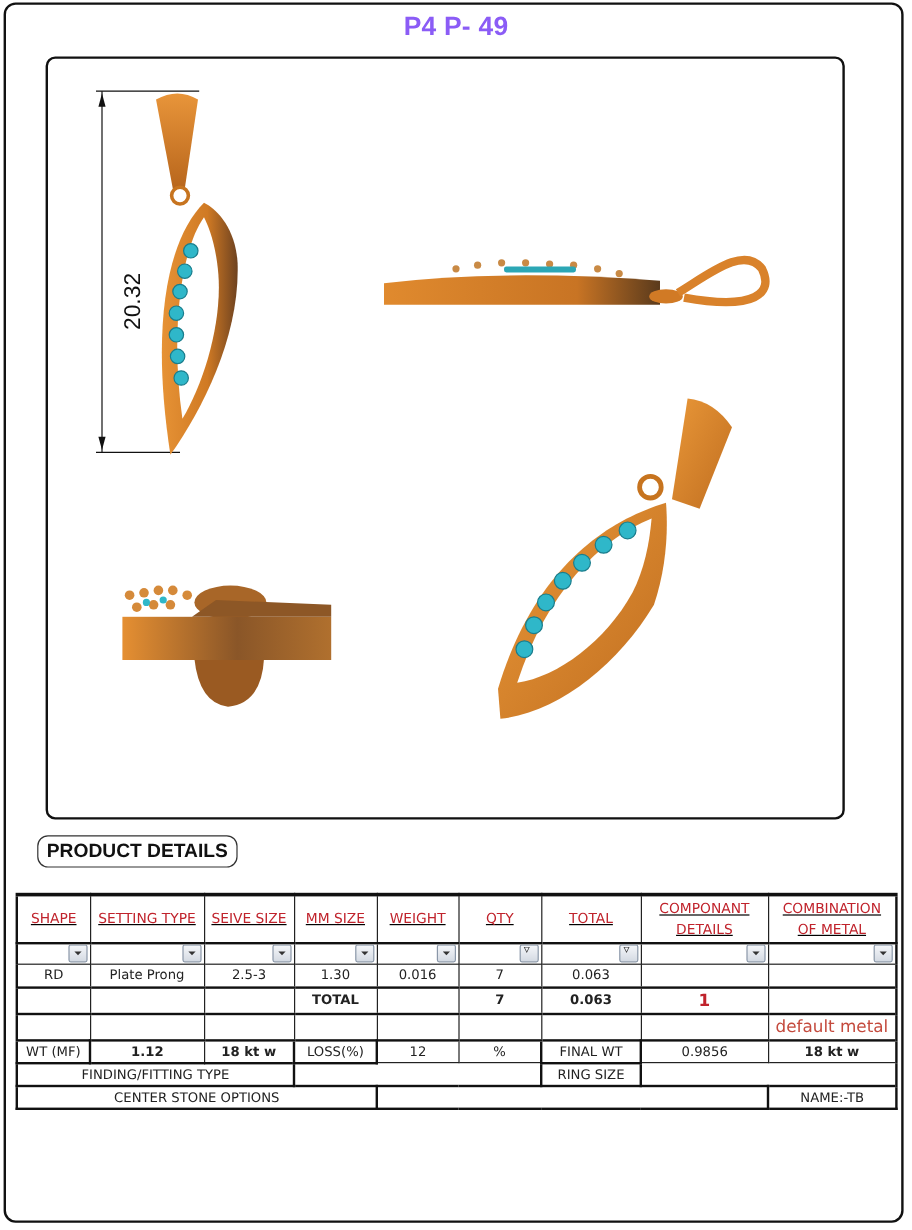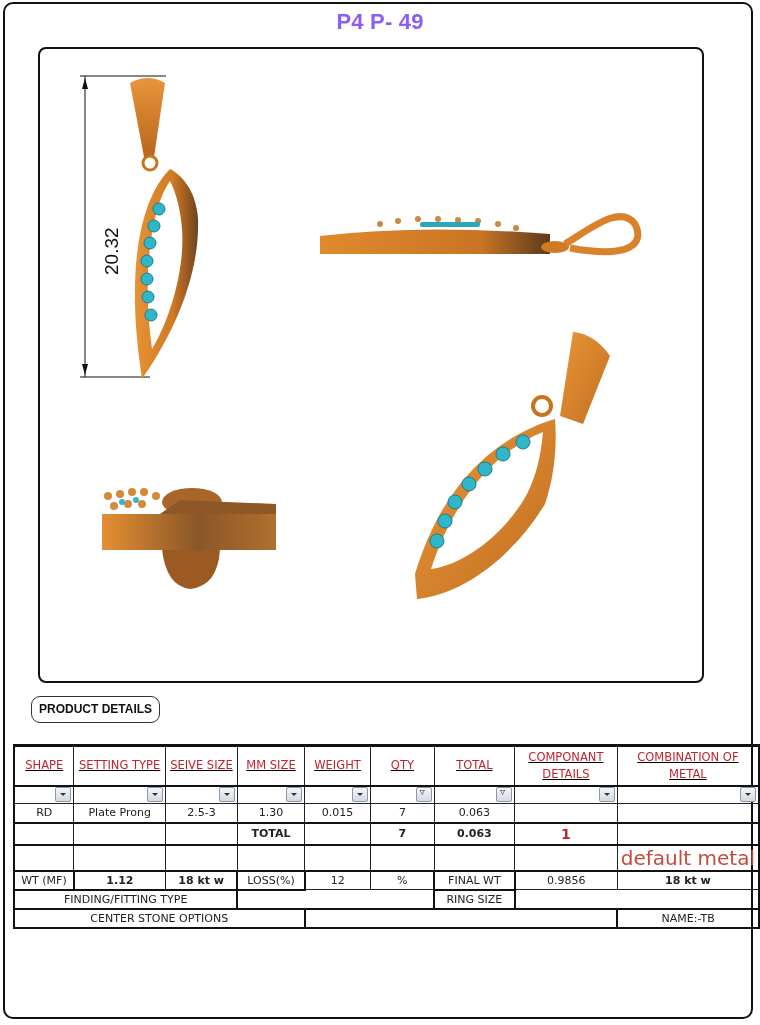--- a/index.html
+++ b/index.html
@@ -19,21 +19,21 @@
     }
     .view { position: absolute; }
     .dim-label {
       position: absolute; left: 61px; top: 226px; font-size: 19px; color: #111;
       transform: rotate(-90deg); transform-origin: left top;
     }
 
     .pd-btn {
       position: absolute; left: 31px; top: 696px; height: 27px; padding: 0 7px;
       border: 1px solid #333; border-radius: 9px; box-sizing: border-box;
-      font-size: 12px; font-weight: bold; line-height: 25px; color: #111; background: #fff;
+      font-size: 16px; font-weight: bold; line-height: 25px; color: #111; background: #fff;
     }
 
     table.grid {
       position: absolute; left: 13px; top: 744px; border-collapse: collapse;
       table-layout: fixed; font-family: "DejaVu Sans", sans-serif; font-size: 11px;
     }
     table.grid td {
       border: 1px solid #222; padding: 0 3px; text-align: center; height: 19px;
       color: #222; overflow: hidden; white-space: nowrap; box-sizing: border-box;
     }
@@ -44,21 +44,21 @@
       display: inline-block; width: 14px; height: 13px; border: 1px solid #8a97a8; border-radius: 2px;
       background: linear-gradient(#f4f6f9, #d4dae3); vertical-align: middle; position: relative;
     }
     .dd::after {
       content: ""; position: absolute; left: 4px; top: 5px;
       border-left: 3px solid transparent; border-right: 3px solid transparent; border-top: 3px solid #333;
     }
     .dd.filter::after { content: "\25BF"; border: none; left: 3px; top: -2px; font-size: 10px; color: #333; }
     .bold { font-weight: bold; }
     .red1 { color: #c0232c !important; font-weight: bold; font-size: 14px; }
-    .defmetal { color: #c44a3d !important; font-size: 20px; text-align: right; }
+    .defmetal { color: #c44a3d !important; font-size: 14px; text-align: right; }
     .thick-top td { border-top: 2px solid #111 !important; }
     .thick-bot td { border-bottom: 2px solid #111 !important; }
     .box2 { border: 2px solid #111 !important; }
     td.left { text-align: left; }
     .outer-l { border-left: 2px solid #111 !important; }
     .outer-r { border-right: 2px solid #111 !important; margin-left: 48px; }
   </style>
 </head>
 <body>
 
@@ -212,21 +212,21 @@
     <td><span class="dd filter"></span></td>
     <td><span class="dd filter"></span></td>
     <td><span class="dd"></span></td>
     <td class="outer-r"><span class="dd"></span></td>
   </tr>
   <tr>
     <td class="outer-l">RD</td>
     <td>Plate Prong</td>
     <td>2.5-3</td>
     <td>1.30</td>
-    <td>0.015</td>
+    <td>0.016</td>
     <td>7</td>
     <td>0.063</td>
     <td></td>
     <td class="outer-r"></td>
   </tr>
   <tr class="thick-top">
     <td class="outer-l" style="height:22px"></td>
         <td></td>
         <td></td>
     <td class="bold">TOTAL</td>

